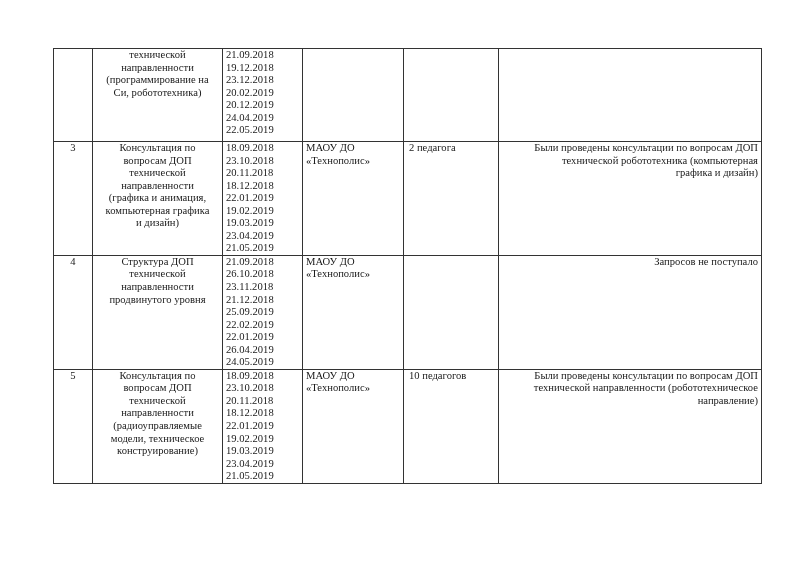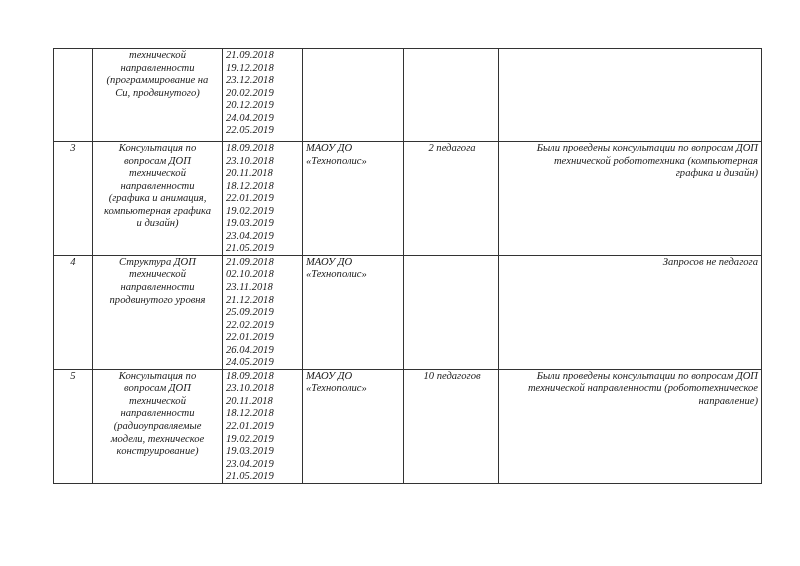--- a/index.html
+++ b/index.html
@@ -1,27 +1,27 @@
 <!DOCTYPE html>
 <html><head>
 <meta charset="utf-8">
 <style>
   html, body { margin: 0; padding: 0; background: #ffffff; }
   body { width: 800px; height: 566px; position: relative; overflow: hidden;
          font-family: "Liberation Serif", serif; color: #1a1a1a; }
-  .page { position: absolute; left: 0; top: 0; width: 672px; height: 566px; background: #fff; font-style: italic; }
+  .page { position: absolute; left: 0; top: 0; width: 672px; height: 566px; background: #fff; }
   table.doc { position: absolute; left: 53px; top: 48px; border-collapse: collapse;
               table-layout: fixed; width: 709px; }
   table.doc td { border: 1.3px solid #333; vertical-align: top; padding: 0 3px;
                  font-size: 10.6px; line-height: 12.55px; }
   .c-num { width: 33px; text-align: center; }
   .c-topic { width: 124px; text-align: center; }
   .c-dates { width: 74px; text-align: left; }
   .c-org { width: 95px; text-align: left; }
-  .c-count { width: 89px; text-align: center; padding-left: 5px !important; }
+  .c-count { width: 89px; text-align: left; padding-left: 5px !important; }
   .c-result { text-align: right; }
   .date { display: block; }
   .line { display: block; }
   tr.r0 td { height: 92px; }
   tr.r1 td { height: 112px; }
   tr.r2 td { height: 112px; }
   tr.r3 td { height: 113px; }
 </style>
 </head>
 <body>
@@ -37,21 +37,21 @@
         <col>
     </colgroup>
 
     <tbody>
         <tr class="r0">
       <td class="c-num"></td>
       <td class="c-topic">
         <span class="line">технической</span>
         <span class="line">направленности</span>
         <span class="line">(программирование на</span>
-        <span class="line">Си, продвинутого)</span>
+        <span class="line">Си, робототехника)</span>
       </td>
       <td class="c-dates">
         <span class="date">21.09.2018</span>
         <span class="date">19.12.2018</span>
         <span class="date">23.12.2018</span>
         <span class="date">20.02.2019</span>
         <span class="date">20.12.2019</span>
         <span class="date">24.04.2019</span>
         <span class="date">22.05.2019</span>
       </td>
@@ -97,36 +97,36 @@
     <tr class="r2">
       <td class="c-num">4</td>
       <td class="c-topic">
         <span class="line">Структура ДОП</span>
         <span class="line">технической</span>
         <span class="line">направленности</span>
         <span class="line">продвинутого уровня</span>
       </td>
       <td class="c-dates">
         <span class="date">21.09.2018</span>
-        <span class="date">02.10.2018</span>
+        <span class="date">26.10.2018</span>
         <span class="date">23.11.2018</span>
         <span class="date">21.12.2018</span>
         <span class="date">25.09.2019</span>
         <span class="date">22.02.2019</span>
         <span class="date">22.01.2019</span>
         <span class="date">26.04.2019</span>
         <span class="date">24.05.2019</span>
       </td>
       <td class="c-org">
         <span class="line">МАОУ ДО</span>
         <span class="line">«Технополис»</span>
       </td>
       <td class="c-count"></td>
       <td class="c-result">
-        <span class="line">Запросов не педагога</span>
+        <span class="line">Запросов не поступало</span>
       </td>
     </tr>
 
     <tr class="r3">
       <td class="c-num">5</td>
       <td class="c-topic">
         <span class="line">Консультация по</span>
         <span class="line">вопросам ДОП</span>
         <span class="line">технической</span>
         <span class="line">направленности</span>

